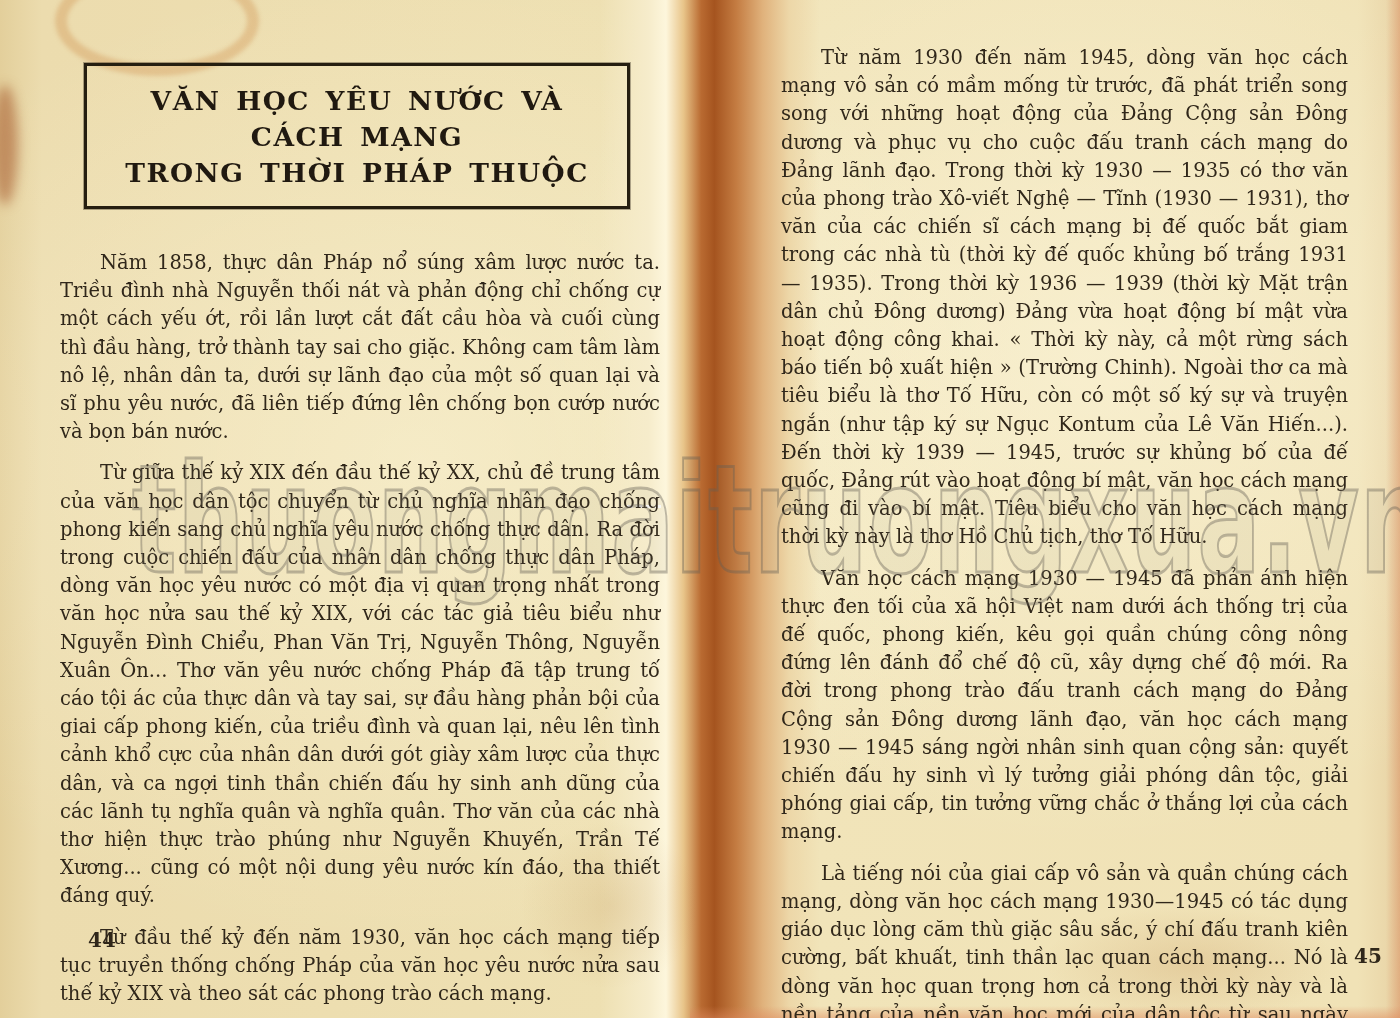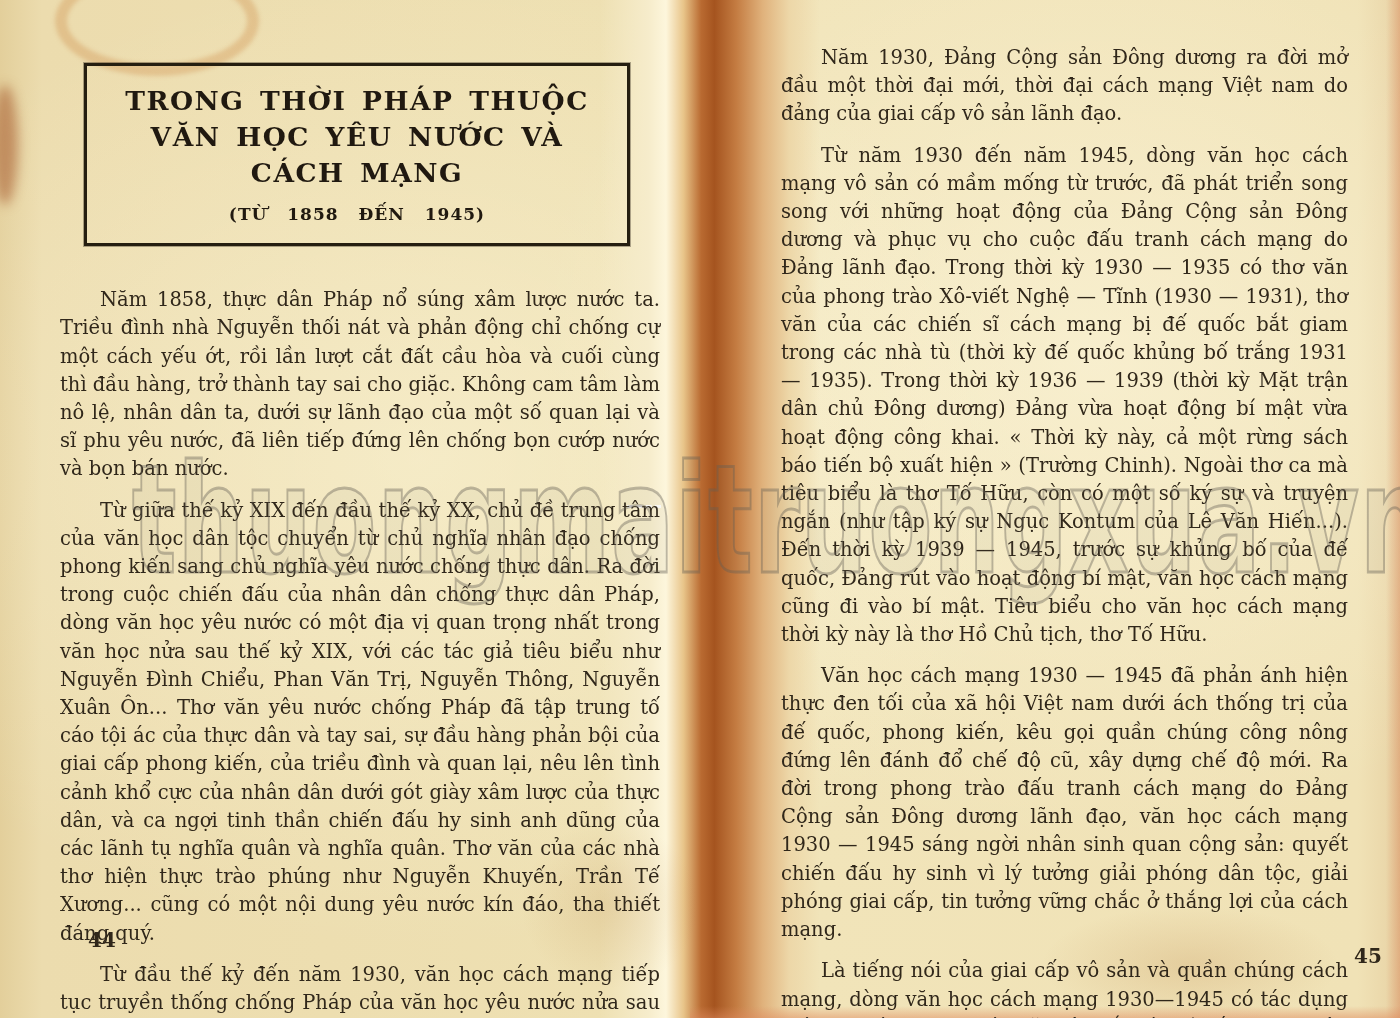--- a/index.html
+++ b/index.html
@@ -72,36 +72,34 @@
   <div class="stain" id="stain-ring"></div>
   <div class="stain" id="stain-left-edge"></div>
   <div class="stain" id="stain-bottom-right"></div>
   <div class="stain" id="stain-left-low"></div>
   <div id="edge-right"></div>
   <div id="edge-bottom"></div>
 
   <div class="page-col" id="left-col">
 
     <div id="title-box">
+      <div class="title-line">VĂN HỌC YÊU NƯỚC VÀ CÁCH MẠNG</div>
       <div class="title-line">TRONG THỜI PHÁP THUỘC</div>
-      <div class="title-line">VĂN HỌC YÊU NƯỚC VÀ CÁCH MẠNG</div>
-      <div id="title-sub">(TỪ 1858 ĐẾN 1945)</div>
     </div>
 
     <p class="para"><span>Năm 1858, thực dân Pháp nổ súng xâm lược nước ta. Triều đình nhà Nguyễn thối nát và phản động chỉ chống cự một cách yếu ớt, rồi lần lượt cắt đất cầu hòa và cuối cùng thì đầu hàng, trở thành tay sai cho giặc. Không cam tâm làm nô lệ, nhân dân ta, dưới sự lãnh đạo của một số quan lại và sĩ phu yêu nước, đã liên tiếp đứng lên chống bọn cướp nước và bọn bán nước.</span></p>
 
     <p class="para"><span class="it">Từ giữa thế kỷ XIX đến đầu thế kỷ XX, chủ đề trung tâm của văn học dân tộc chuyển từ chủ nghĩa nhân đạo chống phong kiến sang chủ nghĩa yêu nước chống thực dân.</span><span> Ra đời trong cuộc chiến đấu của nhân dân chống thực dân Pháp, dòng văn học yêu nước có một địa vị quan trọng nhất trong văn học nửa sau thế kỷ XIX, với các tác giả tiêu biểu như Nguyễn Đình Chiểu, Phan Văn Trị, Nguyễn Thông, Nguyễn Xuân Ôn... Thơ văn yêu nước chống Pháp đã tập trung tố cáo tội ác của thực dân và tay sai, sự đầu hàng phản bội của giai cấp phong kiến, của triều đình và quan lại, nêu lên tình cảnh khổ cực của nhân dân dưới gót giày xâm lược của thực dân, và ca ngợi tinh thần chiến đấu hy sinh anh dũng của các lãnh tụ nghĩa quân và nghĩa quân. Thơ văn của các nhà thơ hiện thực trào phúng như Nguyễn Khuyến, Trần Tế Xương... cũng có một nội dung yêu nước kín đáo, tha thiết đáng quý.</span></p>
 
     <p class="para"><span class="it">Từ đầu thế kỷ đến năm 1930, văn học cách mạng tiếp tục truyền thống chống Pháp của văn học yêu nước nửa sau thế kỷ XIX và theo sát các phong trào cách mạng.</span></p>
 
   </div>
 
   <div class="page-col" id="right-col">
 
-    <p class="para"><span>Năm 1930, Đảng Cộng sản Đông dương ra đời mở đầu một thời đại mới, thời đại cách mạng Việt nam do đảng của giai cấp vô sản lãnh đạo.</span></p>
 
     <p class="para"><span class="it">Từ năm 1930 đến năm 1945, dòng văn học cách mạng vô sản có mầm mống từ trước, đã phát triển song song với những hoạt động của Đảng Cộng sản Đông dương và phục vụ cho cuộc đấu tranh cách mạng do Đảng lãnh đạo.</span><span> Trong thời kỳ 1930 — 1935 có thơ văn của phong trào Xô-viết Nghệ — Tĩnh (1930 — 1931), thơ văn của các chiến sĩ cách mạng bị đế quốc bắt giam trong các nhà tù (thời kỳ đế quốc khủng bố trắng 1931 — 1935). Trong thời kỳ 1936 — 1939 (thời kỳ Mặt trận dân chủ Đông dương) Đảng vừa hoạt động bí mật vừa hoạt động công khai. « Thời kỳ này, cả một rừng sách báo tiến bộ xuất hiện » (Trường Chinh). Ngoài thơ ca mà tiêu biểu là thơ Tố Hữu, còn có một số ký sự và truyện ngắn (như tập ký sự </span><span class="it">Ngục Kontum</span><span> của Lê Văn Hiến...). Đến thời kỳ 1939 — 1945, trước sự khủng bố của đế quốc, Đảng rút vào hoạt động bí mật, văn học cách mạng cũng đi vào bí mật. Tiêu biểu cho văn học cách mạng thời kỳ này là thơ Hồ Chủ tịch, thơ Tố Hữu.</span></p>
 
     <p class="para"><span>Văn học cách mạng 1930 — 1945 đã phản ánh hiện thực đen tối của xã hội Việt nam dưới ách thống trị của đế quốc, phong kiến, kêu gọi quần chúng công nông đứng lên đánh đổ chế độ cũ, xây dựng chế độ mới. Ra đời trong phong trào đấu tranh cách mạng do Đảng Cộng sản Đông dương lãnh đạo, văn học cách mạng 1930 — 1945 sáng ngời nhân sinh quan cộng sản: quyết chiến đấu hy sinh vì lý tưởng giải phóng dân tộc, giải phóng giai cấp, tin tưởng vững chắc ở thắng lợi của cách mạng.</span></p>
 
     <p class="para"><span>Là tiếng nói của giai cấp vô sản và quần chúng cách mạng, dòng văn học cách mạng 1930—1945 có tác dụng giáo dục lòng căm thù giặc sâu sắc, ý chí đấu tranh kiên cường, bất khuất, tinh thần lạc quan cách mạng... Nó là dòng văn học quan trọng hơn cả trong thời kỳ này và là nền tảng của nền văn học mới của dân tộc từ sau ngày Cách mạng tháng Tám thành công.</span></p>
 
   </div>
 
   <div id="watermark">thuongmaitruongxua.vn</div>

